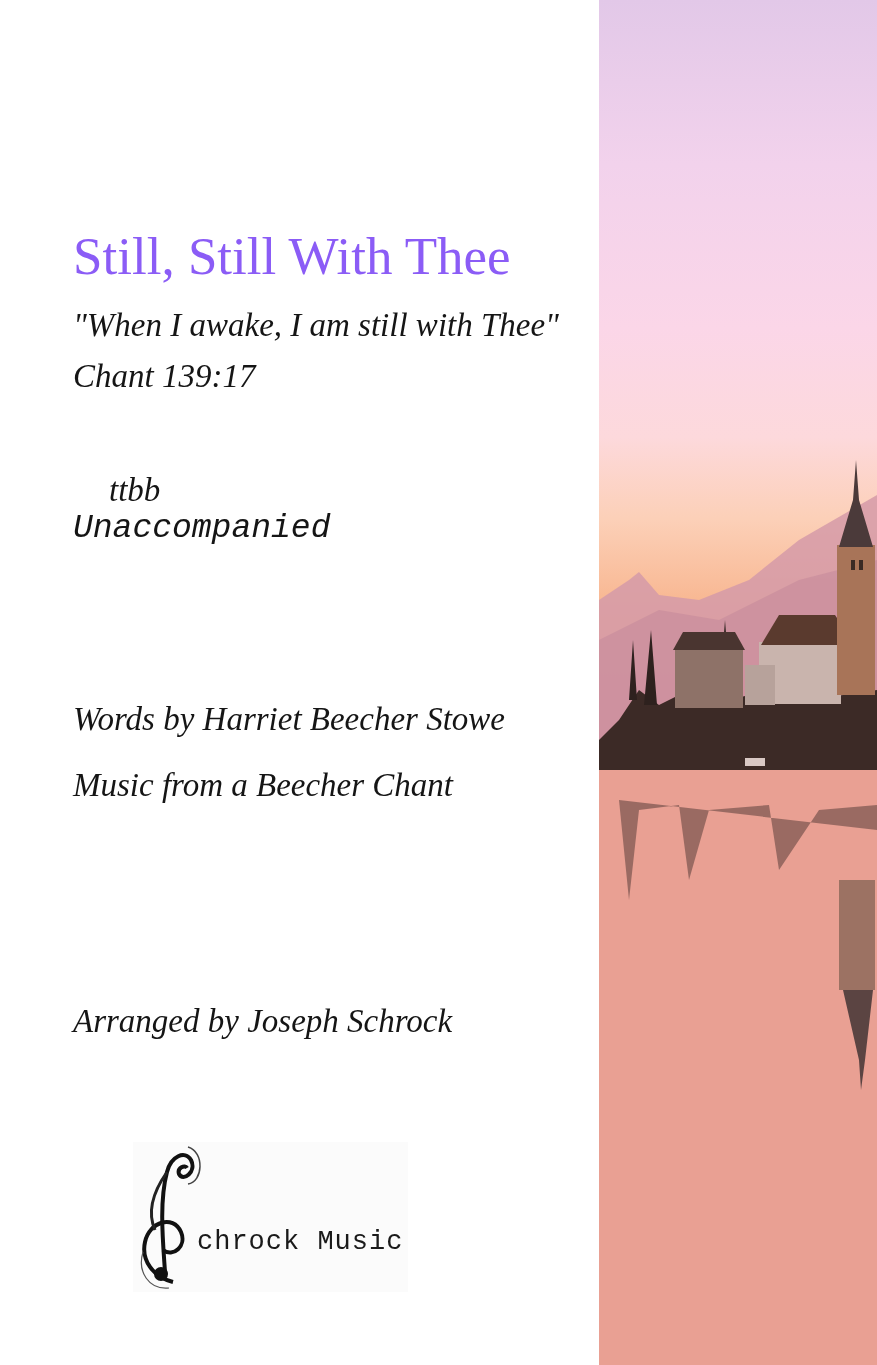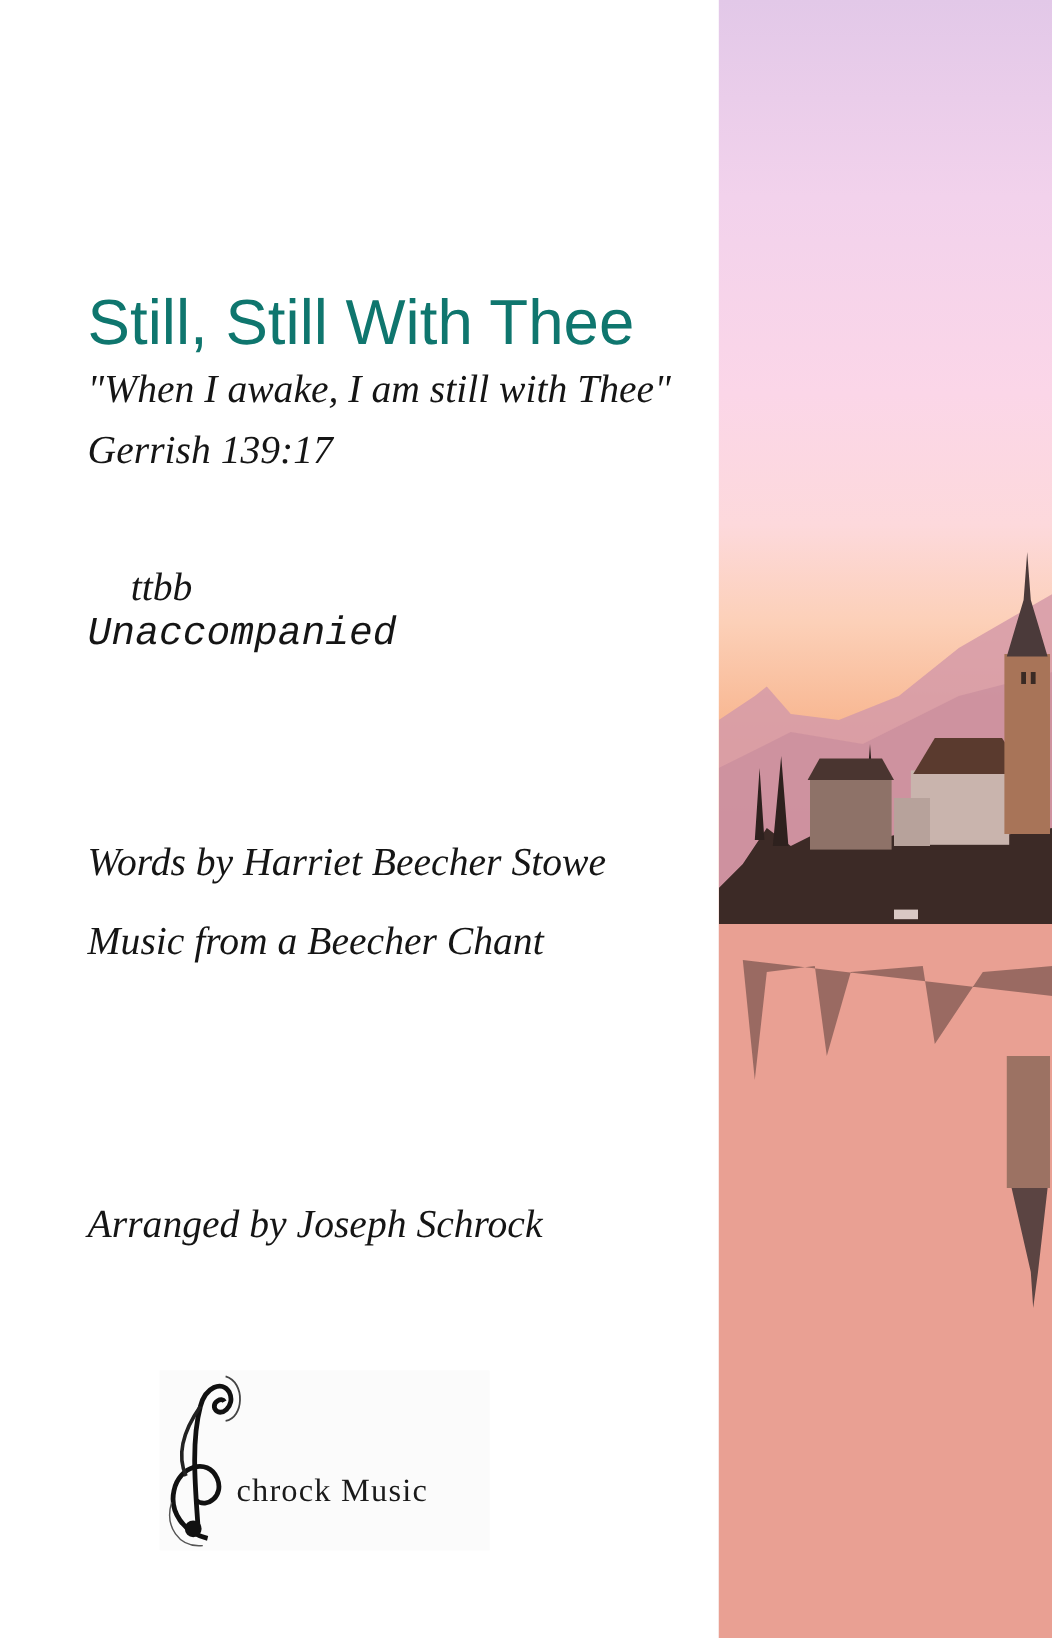--- a/index.html
+++ b/index.html
@@ -19,41 +19,41 @@
   .photo .water {
     position: absolute; left: 0; top: 770px; width: 100%; height: 595px;
     background: linear-gradient(180deg,
       #d8a0a0 0%, #c79394 4%, #a47a7e 12%, #c48a8c 24%,
       #f49a62 28%, #f39a64 42%, #e99876 58%, #c98670 72%,
       #a6705e 86%, #7f584c 100%);
   }
   .photo svg { position: absolute; left: 0; top: 0; }
   .text-block { position: absolute; left: 73px; white-space: nowrap; }
   .title {
-    top: 238px; font-family: Liberation Sans, sans-serif;
-    font-size: 53px; line-height: 64px; color: #0f766e;
+    top: 224px; font-family: Liberation Serif, serif;
+    font-size: 53px; line-height: 64px; color: #8b5cf6;
   }
   .italic {
     font-family: "Liberation Serif", "DejaVu Serif", serif;
     font-style: italic; font-size: 33px; line-height: 50px; color: #151515;
   }
   .quote { top: 300px; }
   .psalm { top: 351px; }
   .voicing { top: 465px; margin-left: 36px; }
   .accomp { top: 504px; font-family: Liberation Mono, monospace; }
   .words { top: 658px; margin-top: 36px; }
   .music { top: 760px; }
   .arranger { top: 964px; margin-top: 32px; }
   .logo {
     position: absolute; left: 133px; top: 1142px; width: 275px; height: 150px;
     background: #fbfbfb;
   }
   .logo .brand {
     position: absolute; left: 64px; top: 85px;
-    font-family: Liberation Serif, serif; font-size: 27px; color: #1a1a1a;
+    font-family: Liberation Mono, monospace; font-size: 27px; color: #1a1a1a;
     letter-spacing: 1px;
   }
   .logo svg { position: absolute; left: 0; top: 0; }
 </style>
 </head>
 <body>
 
 <div class="photo">
   <svg width="278" height="1365" viewBox="0 0 278 1365">
 
@@ -78,21 +78,21 @@
 
     <path d="M20 800 L30 900 L40 810 L80 805 L90 880 L110 810 L170 805 L180 870 L220 810 L278 805 L278 830 Z" fill="#5a3e3a" opacity="0.55"></path>
     <rect x="240" y="880" width="36" height="110" fill="#8e6a5a" opacity="0.85"></rect>
     <path d="M244 990 L260 1060 L262 1090 L266 1060 L274 990 Z" fill="#4b3a3a" opacity="0.9"></path>
   </svg>
   <div class="water" style="z-index:-1"></div>
 </div>
 
 <div class="text-block title">Still, Still With Thee</div>
 <div class="text-block italic quote">"When I awake, I am still with Thee"</div>
-<div class="text-block italic psalm">Gerrish 139:17</div>
+<div class="text-block italic psalm">Chant 139:17</div>
 <div class="text-block italic voicing">ttbb</div>
 <div class="text-block italic accomp">Unaccompanied</div>
 <div class="text-block italic words">Words by Harriet Beecher Stowe</div>
 <div class="text-block italic music">Music from a Beecher Chant</div>
 <div class="text-block italic arranger">Arranged by Joseph Schrock</div>
 
 <div class="logo">
   <svg width="70" height="150" viewBox="0 0 70 150">
     <path d="M40 140 C20 135 8 118 12 100 C16 80 40 72 48 90 C54 104 40 116 30 108" fill="none" stroke="#111" stroke-width="4"></path>
     <path d="M32 130 C30 100 26 60 34 30 C38 14 52 8 58 18 C64 30 50 40 46 32 C44 26 52 22 54 26" fill="none" stroke="#111" stroke-width="4"></path>

